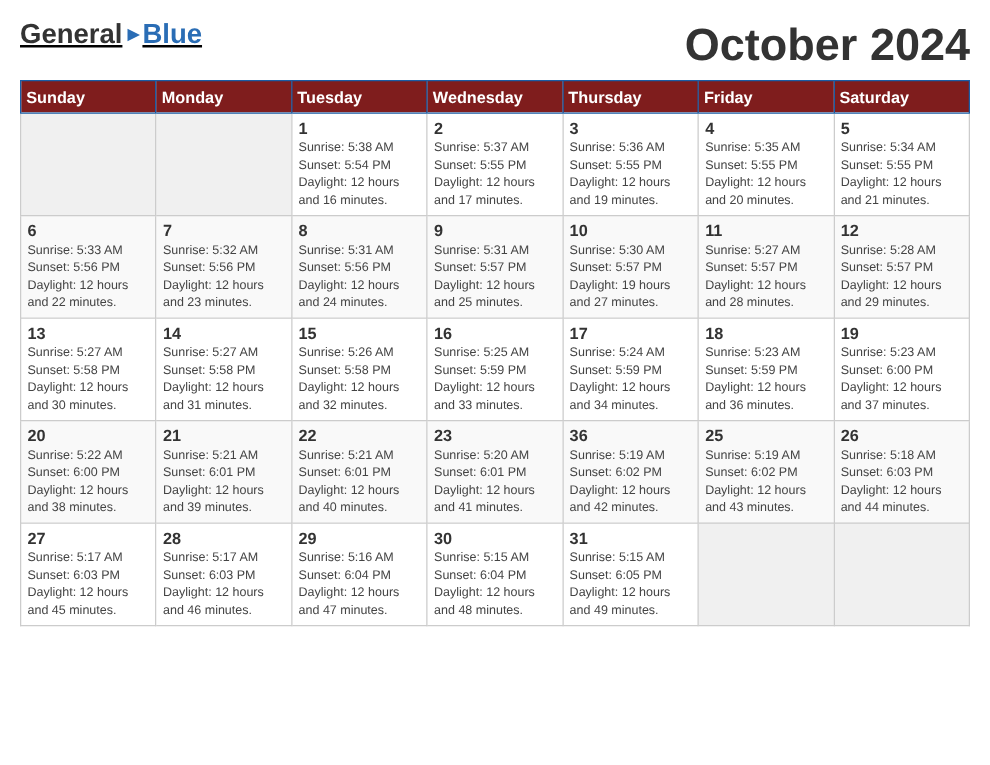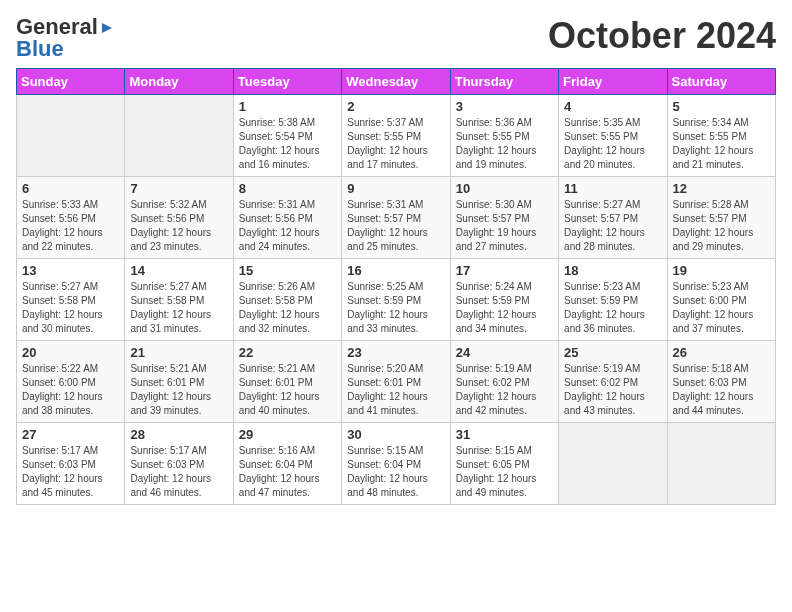--- a/index.html
+++ b/index.html
@@ -11,22 +11,23 @@
       padding: 16px;
     }
     .header {
       display: flex;
       justify-content: space-between;
       align-items: flex-start;
       margin-bottom: 8px;
     }
     .logo {
       display: flex;
-      flex-direction: column;
+      flex-direction: row;
       align-items: flex-start;
+      text-decoration: underline;
     }
     .logo-general {
       font-size: 22px;
       font-weight: bold;
       color: #333;
       line-height: 1;
     }
     .logo-blue {
       font-size: 22px;
       font-weight: bold;
@@ -44,21 +45,21 @@
     .location {
       font-size: 16px;
       color: #555;
     }
     .calendar {
       width: 100%;
       border-collapse: collapse;
       font-size: 11px;
     }
     .calendar th {
-      background: #d946ef;
+      background: #7f1d1d;
       color: #fff;
       padding: 5px 4px;
       text-align: left;
       font-size: 13px;
       font-weight: bold;
       border: 1px solid #1a5da5;
     }
     .calendar td {
       border: 1px solid #ccc;
       vertical-align: top;
@@ -308,21 +309,21 @@
       </td>
         <td>
         <span class="day-num">23</span>
         <div class="day-info">
           <span>Sunrise: 5:20 AM</span><br>
           <span>Sunset: 6:01 PM</span><br>
           <span>Daylight: 12 hours and 41 minutes.</span>
         </div>
       </td>
         <td>
-        <span class="day-num">24</span>
+        <span class="day-num">36</span>
         <div class="day-info">
           <span>Sunrise: 5:19 AM</span><br>
           <span>Sunset: 6:02 PM</span><br>
           <span>Daylight: 12 hours and 42 minutes.</span>
         </div>
       </td>
         <td>
         <span class="day-num">25</span>
         <div class="day-info">
           <span>Sunrise: 5:19 AM</span><br>

